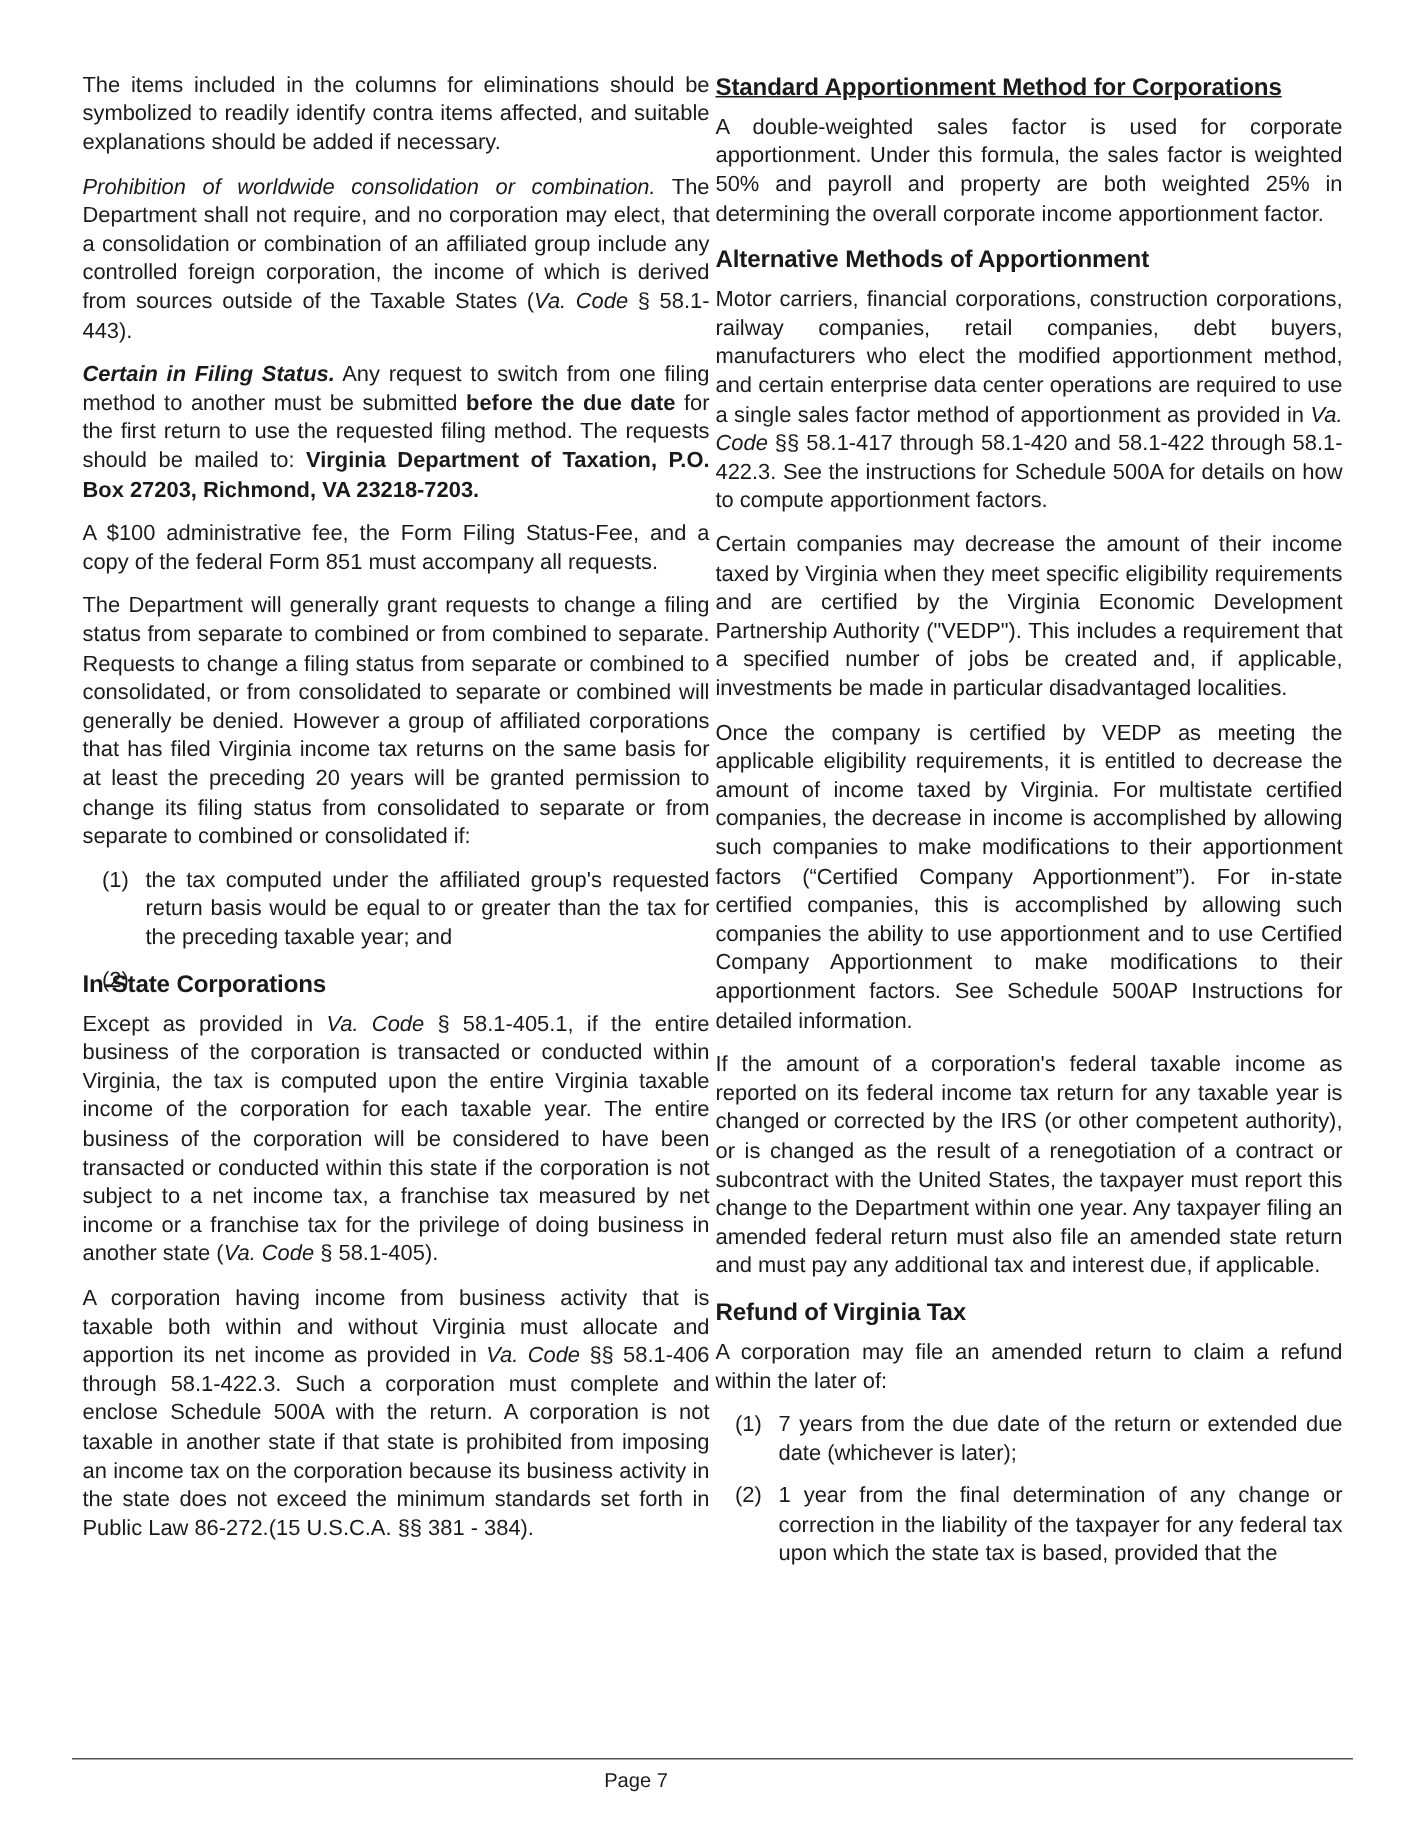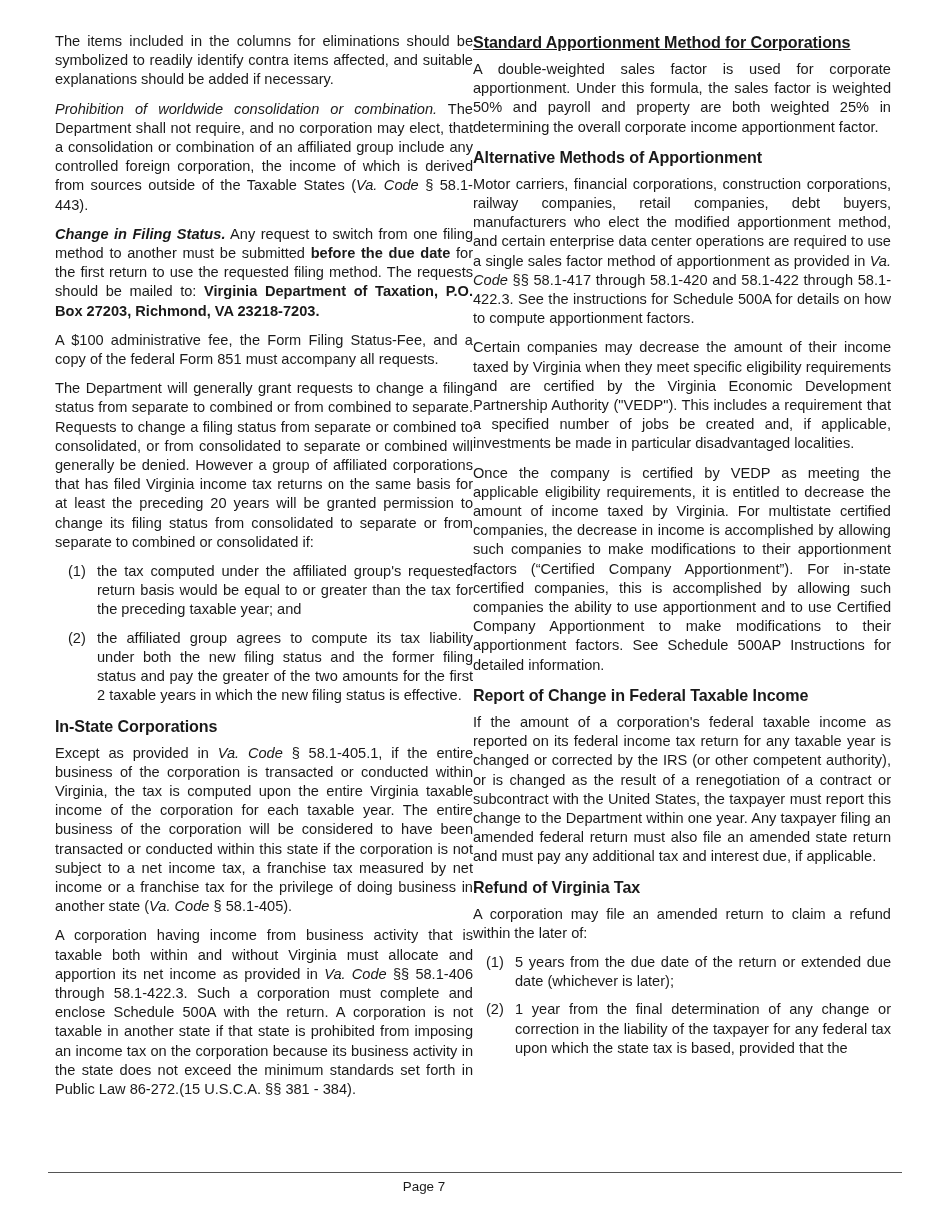--- a/index.html
+++ b/index.html
@@ -20,24 +20,25 @@
     position: absolute;
     left: 0;
     top: 0;
     width: 950px;
     height: 1230px;
     box-sizing: border-box;
   }
   .columns {
     position: absolute;
     left: 55px;
-    top: 32px;
+    top: 48px;
     width: 840px;
     display: flex;
     flex-direction: row;
+    justify-content: space-between;
   }
   .column {
     width: 418px;
   }
   p {
     margin: 0 0 10px 0;
     font-size: 14.6px;
     line-height: 19.2px;
     text-align: justify;
     text-justify: inter-word;
@@ -112,29 +113,29 @@
 <div class="page">
 
   <div class="columns">
 
     <div class="column">
 
       <p>The items included in the columns for eliminations should be symbolized to readily identify contra items affected, and suitable explanations should be added if necessary.</p>
 
       <p><i>Prohibition of worldwide consolidation or combination.</i><span> The Department shall not require, and no corporation may elect, that a consolidation or combination of an affiliated group include any controlled foreign corporation, the income of which is derived from sources outside of the Taxable States (</span><i>Va. Code</i><span> § 58.1- 443).</span></p>
 
-      <p><b><i>Change in Filing Status.</i></b><span> Any request to switch from one filing method to another must be submitted </span><b>before the due date</b><span> for the first return to use the requested filing method. The requests should be mailed to: </span><b>Virginia Department of Taxation, P.O. Box 27203, Richmond, VA 23218-7203.</b></p>
+      <p><b><i>Certain in Filing Status.</i></b><span> Any request to switch from one filing method to another must be submitted </span><b>before the due date</b><span> for the first return to use the requested filing method. The requests should be mailed to: </span><b>Virginia Department of Taxation, P.O. Box 27203, Richmond, VA 23218-7203.</b></p>
 
       <p>A $100 administrative fee, the Form Filing Status-Fee, and a copy of the federal Form 851 must accompany all requests.</p>
 
       <p>The Department will generally grant requests to change a filing status from separate to combined or from combined to separate. Requests to change a filing status from separate or combined to consolidated, or from consolidated to separate or combined will generally be denied. However a group of affiliated corporations that has filed Virginia income tax returns on the same basis for at least the preceding 20 years will be granted permission to change its filing status from consolidated to separate or from separate to combined or consolidated if:</p>
 
       <ul class="numlist">
         <li><span class="marker">(1)</span><span>the tax computed under the affiliated group's requested return basis would be equal to or greater than the tax for the preceding taxable year; and</span></li>
-        <li><span class="marker">(2)</span><span>the affiliated group agrees to compute its tax liability under both the new filing status and the former filing status and pay the greater of the two amounts for the first 2 taxable years in which the new filing status is effective.</span></li>
+        <li><span class="marker">(2)</span></li>
       </ul>
 
       <h2>In-State Corporations</h2>
 
       <p><span>Except as provided in </span><i>Va. Code</i><span> § 58.1-405.1, if the entire business of the corporation is transacted or conducted within Virginia, the tax is computed upon the entire Virginia taxable income of the corporation for each taxable year. The entire business of the corporation will be considered to have been transacted or conducted within this state if the corporation is not subject to a net income tax, a franchise tax measured by net income or a franchise tax for the privilege of doing business in another state (</span><i>Va. Code</i><span> § 58.1-405).</span></p>
 
 
       <p><span>A corporation having income from business activity that is taxable both within and without Virginia must allocate and apportion its net income as provided in </span><i>Va. Code</i><span> §§ 58.1-406 through 58.1-422.3. Such a corporation must complete and enclose Schedule 500A with the return. A corporation is not taxable in another state if that state is prohibited from imposing an income tax on the corporation because its business activity in the state does not exceed the minimum standards set forth in Public Law 86-272.(15 U.S.C.A. §§ 381 - 384).</span></p>
 
     </div>
@@ -147,30 +148,29 @@
 
       <h2>Alternative Methods of Apportionment</h2>
 
       <p><span>Motor carriers, financial corporations, construction corporations, railway companies, retail companies, debt buyers, manufacturers who elect the modified apportionment method, and certain enterprise data center operations are required to use a single sales factor method of apportionment as provided in </span><i>Va. Code</i><span> §§ 58.1-417 through 58.1-420 and 58.1-422 through 58.1-422.3. See the instructions for Schedule 500A for details on how to compute apportionment factors.</span></p>
 
 
       <p>Certain companies may decrease the amount of their income taxed by Virginia when they meet specific eligibility requirements and are certified by the Virginia Economic Development Partnership Authority ("VEDP"). This includes a requirement that a specified number of jobs be created and, if applicable, investments be made in particular disadvantaged localities.</p>
 
       <p>Once the company is certified by VEDP as meeting the applicable eligibility requirements, it is entitled to decrease the amount of income taxed by Virginia. For multistate certified companies, the decrease in income is accomplished by allowing such companies to make modifications to their apportionment factors (“Certified Company Apportionment”). For in-state certified companies, this is accomplished by allowing such companies the ability to use apportionment and to use Certified Company Apportionment to make modifications to their apportionment factors. See Schedule 500AP Instructions for detailed information.</p>
 
-      <h2>Report of Change in Federal Taxable Income</h2>
 
       <p>If the amount of a corporation's federal taxable income as reported on its federal income tax return for any taxable year is changed or corrected by the IRS (or other competent authority), or is changed as the result of a renegotiation of a contract or subcontract with the United States, the taxpayer must report this change to the Department within one year. Any taxpayer filing an amended federal return must also file an amended state return and must pay any additional tax and interest due, if applicable.</p>
 
       <h2>Refund of Virginia Tax</h2>
 
       <p>A corporation may file an amended return to claim a refund within the later of:</p>
 
       <ul class="numlist">
-        <li><span class="marker">(1)</span><span>5 years from the due date of the return or extended due date (whichever is later);</span></li>
+        <li><span class="marker">(1)</span><span>7 years from the due date of the return or extended due date (whichever is later);</span></li>
         <li><span class="marker">(2)</span><span>1 year from the final determination of any change or correction in the liability of the taxpayer for any federal tax upon which the state tax is based, provided that the</span></li>
       </ul>
 
     </div>
 
   </div>
 
   <div class="footer-rule"></div>
   <div class="footer-text">Page 7</div>
 

